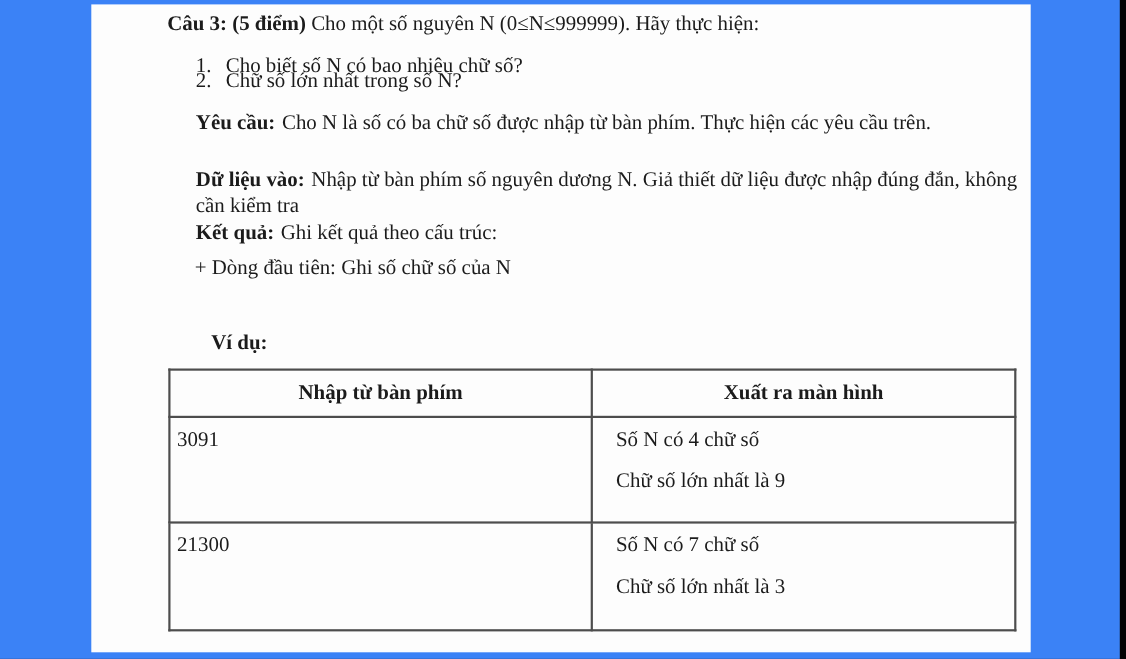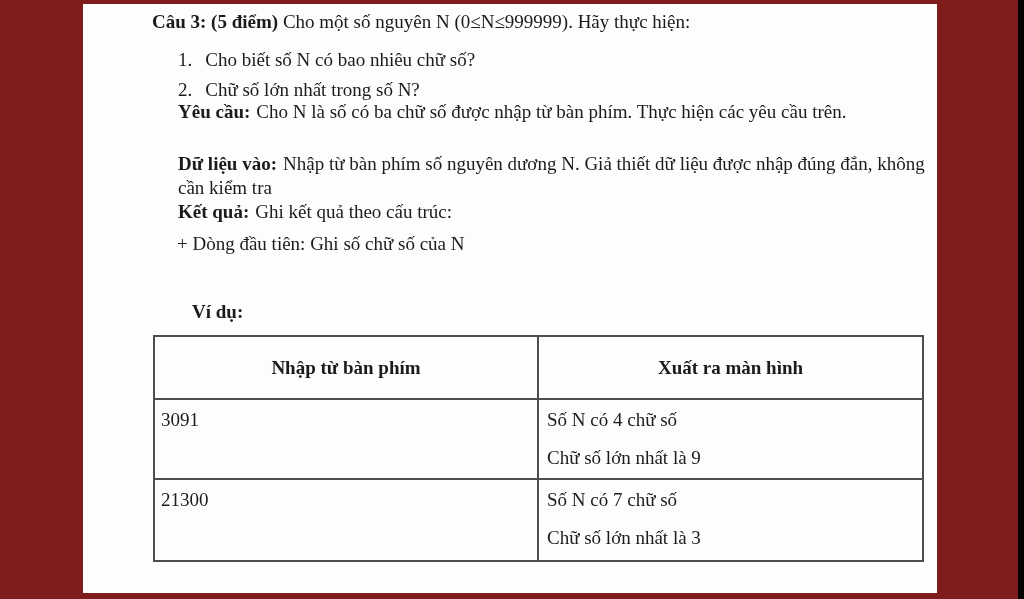--- a/index.html
+++ b/index.html
@@ -8,21 +8,21 @@
     width: 1024px;
     height: 599px;
     overflow: hidden;
     background: #030303;
     font-family: "Liberation Serif", "DejaVu Serif", serif;
   }
   .canvas {
     position: relative;
     width: 1018px;
     height: 599px;
-    background: #7f1d1d;
+    background: #3b82f6;
   }
   .page {
     position: absolute;
     left: 83px;
     top: 4px;
     width: 854px;
     height: 589px;
     background: #fdfdfd;
     color: #1b1b1b;
     font-size: 19px;
@@ -47,42 +47,42 @@
   }
   .example-table th,
   .example-table td {
     border: 2px solid #4d4d4d;
   }
   .example-table th {
     font-weight: bold;
     text-align: center;
     vertical-align: middle;
     height: 37px;
-    padding: 12px 4px;
+    padding: 2px 4px;
   }
   .example-table td { vertical-align: top; }
-  td.cell-input  { padding: 8px 6px 0 6px; }
-  td.cell-output { padding: 8px 8px 0 8px; }
+  td.cell-input  { padding: 8px 6px 16px 6px; }
+  td.cell-output { padding: 8px 8px 0 21px; }
   .row-1 td { height: 70px; }
   .row-2 td { height: 75px; }
   .row-3 td { height: 72px; }
   .out-line { margin: 0; }
   .out-line + .out-line { margin-top: 14px; }
 </style>
 </head>
 <body>
 
 <div class="canvas">
   <div class="page">
 
     <p class="abs" style="left:69px; top:6px;"><span class="bold">Câu 3: (5 điểm)</span> <span>Cho một số nguyên N (0≤N≤999999). Hãy thực hiện:</span></p>
 
     <p class="abs" style="left:95px; top:44px;"><span>1.</span><span class="item-text">Cho biết số N có bao nhiêu chữ số?</span></p>
 
-    <p class="abs" style="left:95px; top:74px;text-align:center;"><span>2.</span><span class="item-text">Chữ số lớn nhất trong số N?</span></p>
+    <p class="abs" style="left:95px; top:58px;text-align:center;"><span>2.</span><span class="item-text">Chữ số lớn nhất trong số N?</span></p>
 
     <p class="abs" style="left:95px; top:96px;"><span class="lead">Yêu cầu:</span><span>Cho N là số có ba chữ số được nhập từ bàn phím. Thực hiện các yêu cầu trên.</span></p>
 
     <p class="abs wrap" style="left:95px; top:148px; width:752px;"><span class="lead">Dữ liệu vào:</span><span>Nhập từ bàn phím số nguyên dương N. Giả thiết dữ liệu được nhập đúng đắn, không cần kiểm tra</span></p>
 
     <p class="abs" style="left:95px; top:196px;"><span class="lead">Kết quả:</span><span>Ghi kết quả theo cấu trúc:</span></p>
 
     <p class="abs" style="left:94px; top:228px;">+ Dòng đầu tiên: Ghi số chữ số của N</p>
 
 

